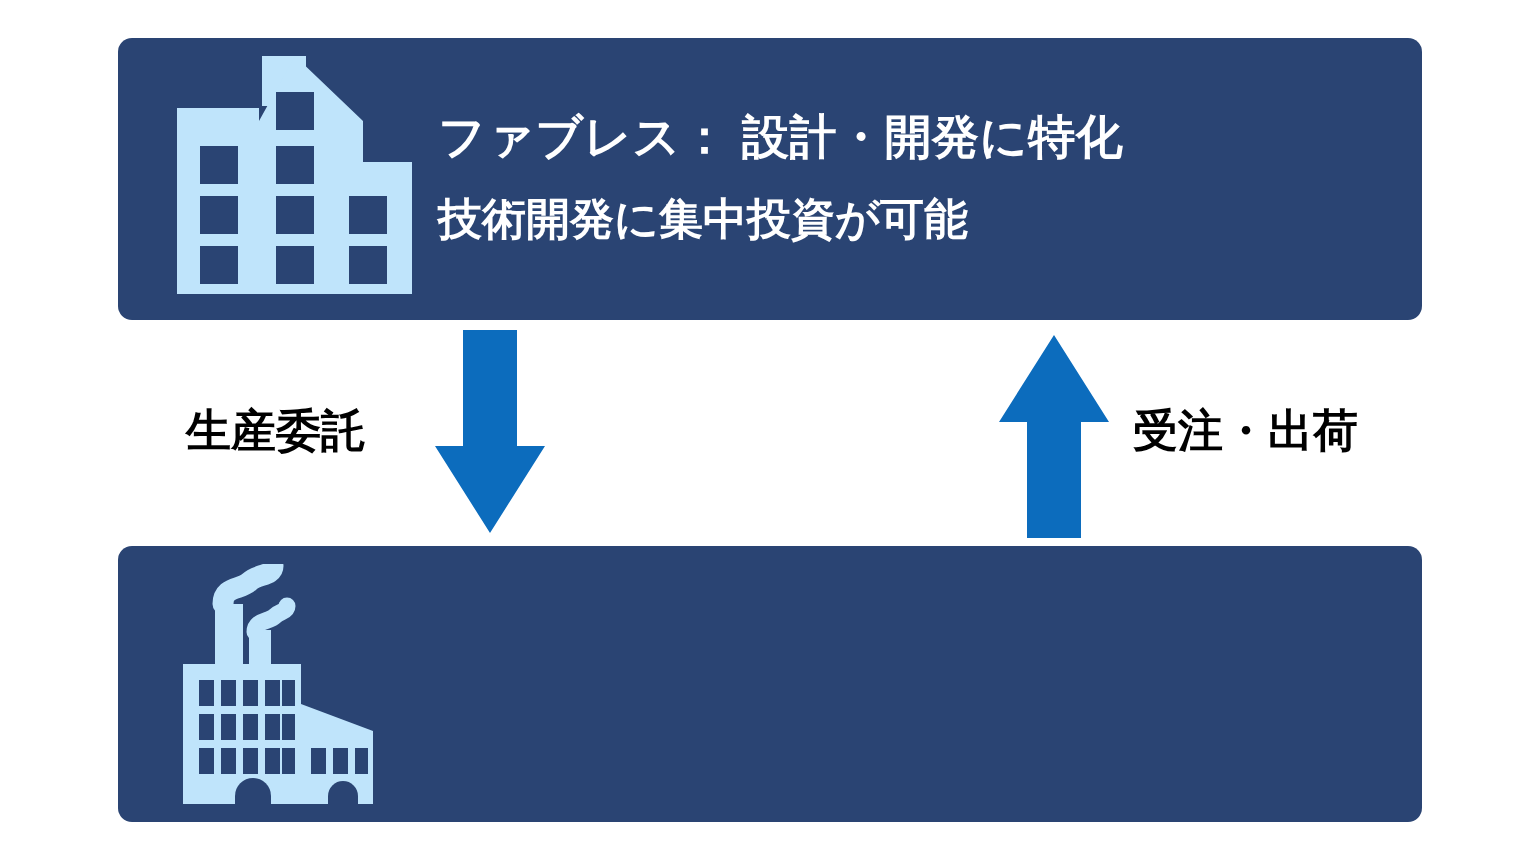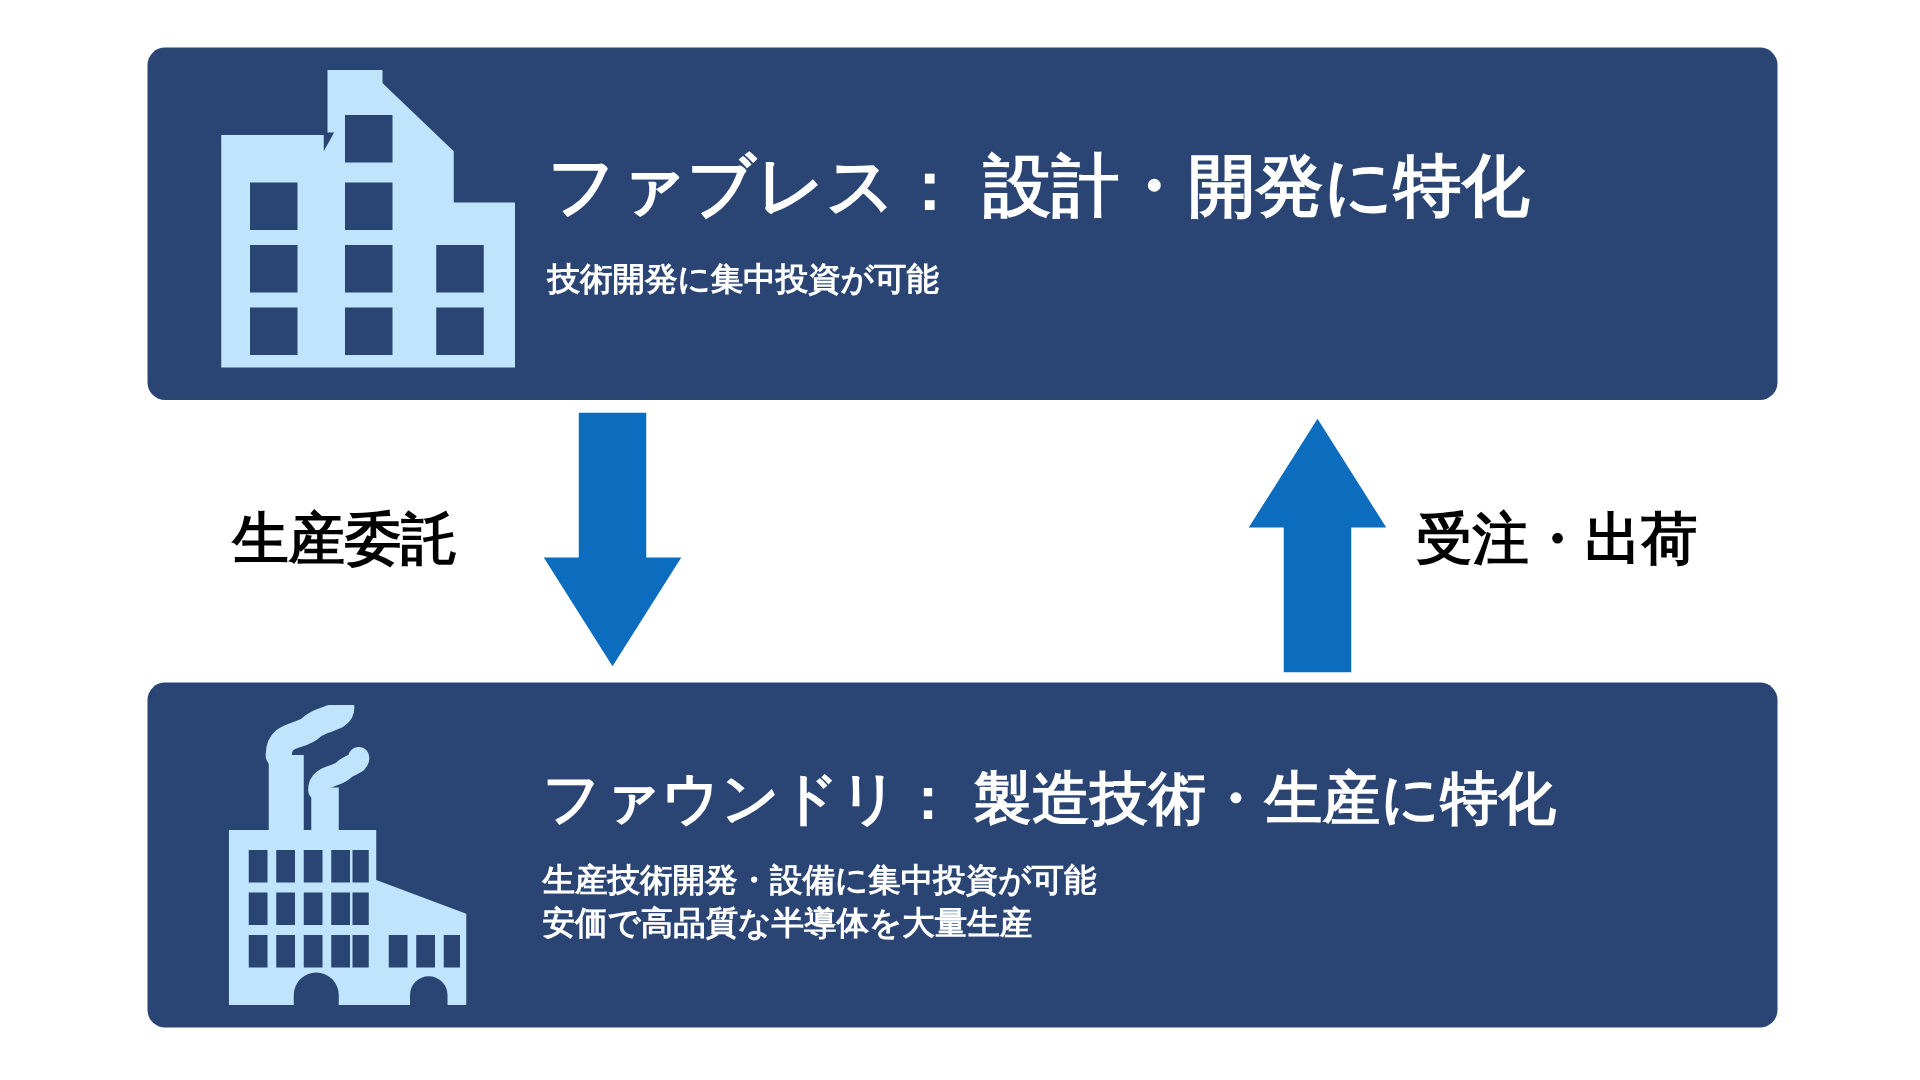--- a/index.html
+++ b/index.html
@@ -58,35 +58,35 @@
   .panel-text {
     flex: 1 1 auto;
     display: flex;
     flex-direction: column;
     justify-content: center;
     color: #ffffff;
     padding-right: 20px;
   }
 
   .panel-heading {
-    font-size: 54px;
+    font-size: 47px;
     font-weight: bold;
     line-height: 1.15;
     letter-spacing: 0.5px;
     color: #ffffff;
     margin: 0 0 26px 0;
     white-space: nowrap;
   }
   #panel-foundry .panel-heading {
     font-size: 46px;
     margin-bottom: 22px;
   }
 
   .panel-body-line {
-    font-size: 26px;
+    font-size: 44px;
     font-weight: bold;
     line-height: 1.34;
     color: #ffffff;
     white-space: nowrap;
   }
 
   
   .icon-svg { display: block; }
 
   
@@ -225,20 +225,15 @@
         <rect x="99" y="184" width="13" height="26" fill="#2a4473"></rect>
         <rect x="128" y="184" width="15" height="26" fill="#2a4473"></rect>
         <rect x="150" y="184" width="15" height="26" fill="#2a4473"></rect>
         <rect x="172" y="184" width="13" height="26" fill="#2a4473"></rect>
 
         <path fill="#2a4473" d="M52 240 V232 a18 18 0 0 1 36 0 V240 Z"></path>
         <path fill="#2a4473" d="M145 240 V232 a15 15 0 0 1 30 0 V240 Z"></path>
       </svg>
     </div>
 
-    <div class="panel-text">
-      <div class="panel-heading">ファウンドリ： 製造技術・生産に特化</div>
-      <div class="panel-body-line">生産技術開発・設備に集中投資が可能</div>
-      <div class="panel-body-line">安価で高品質な半導体を大量生産</div>
-    </div>
   </div>
 
 </div>
 
 </body></html>

